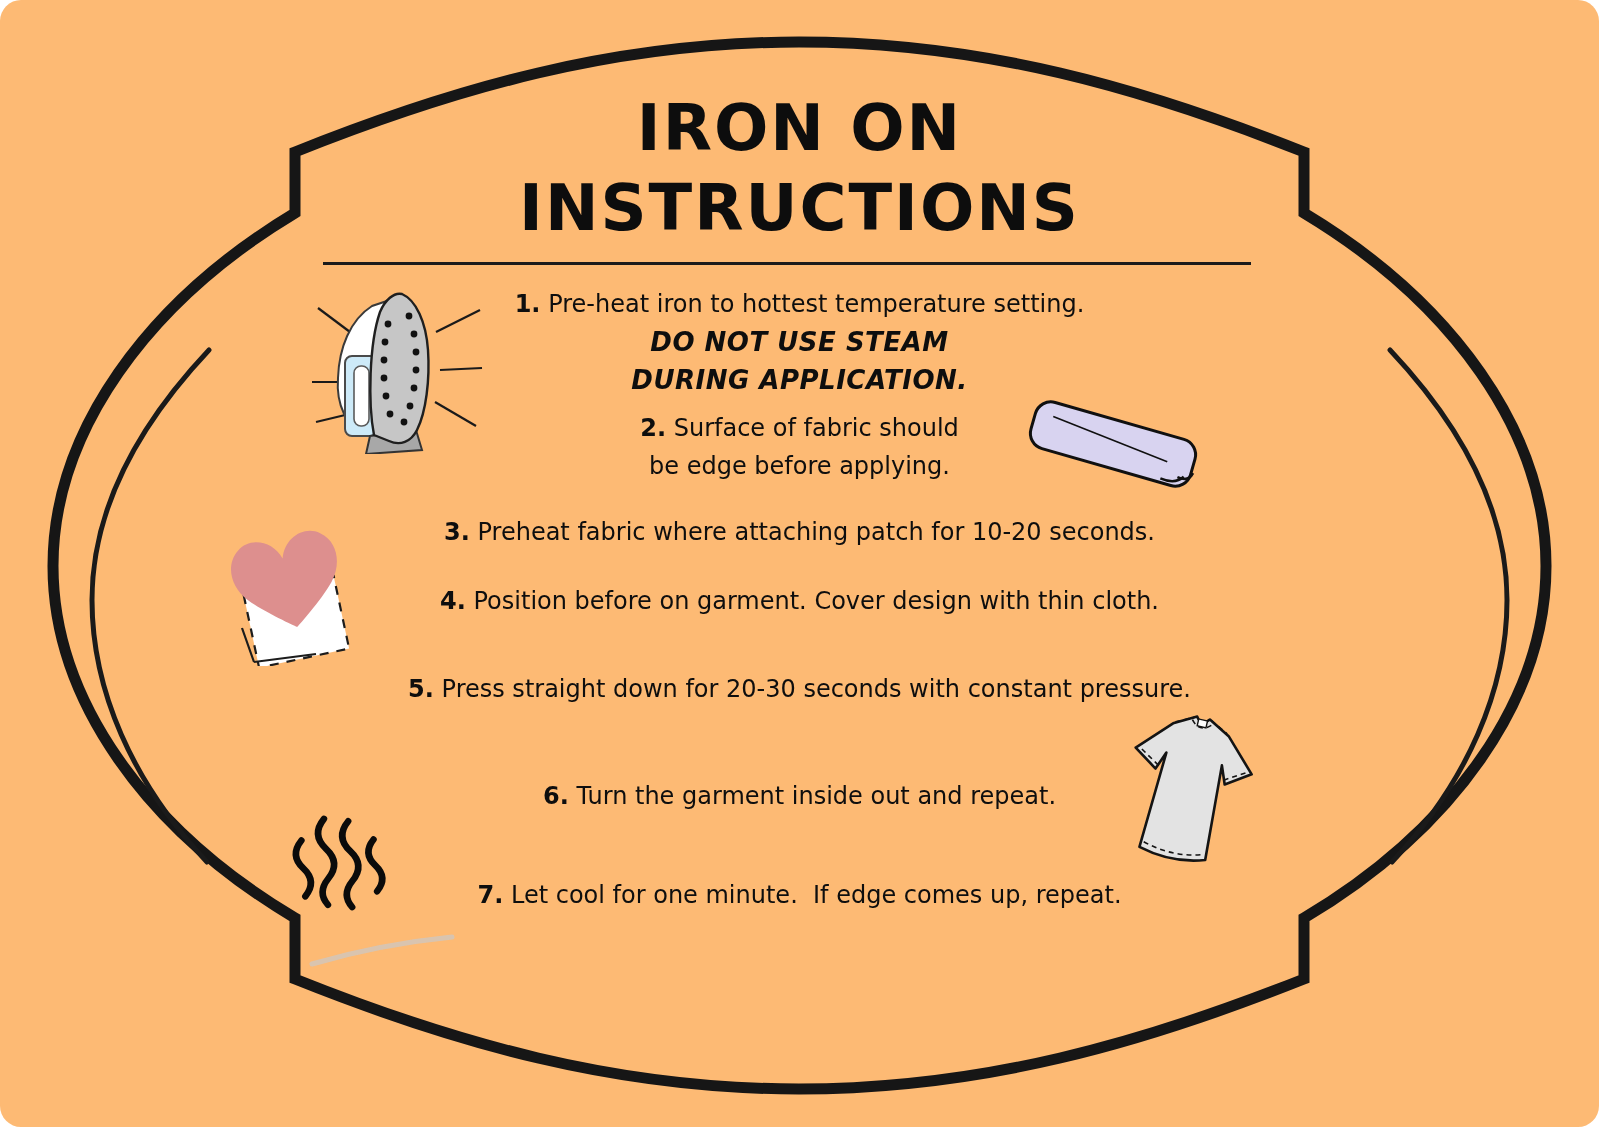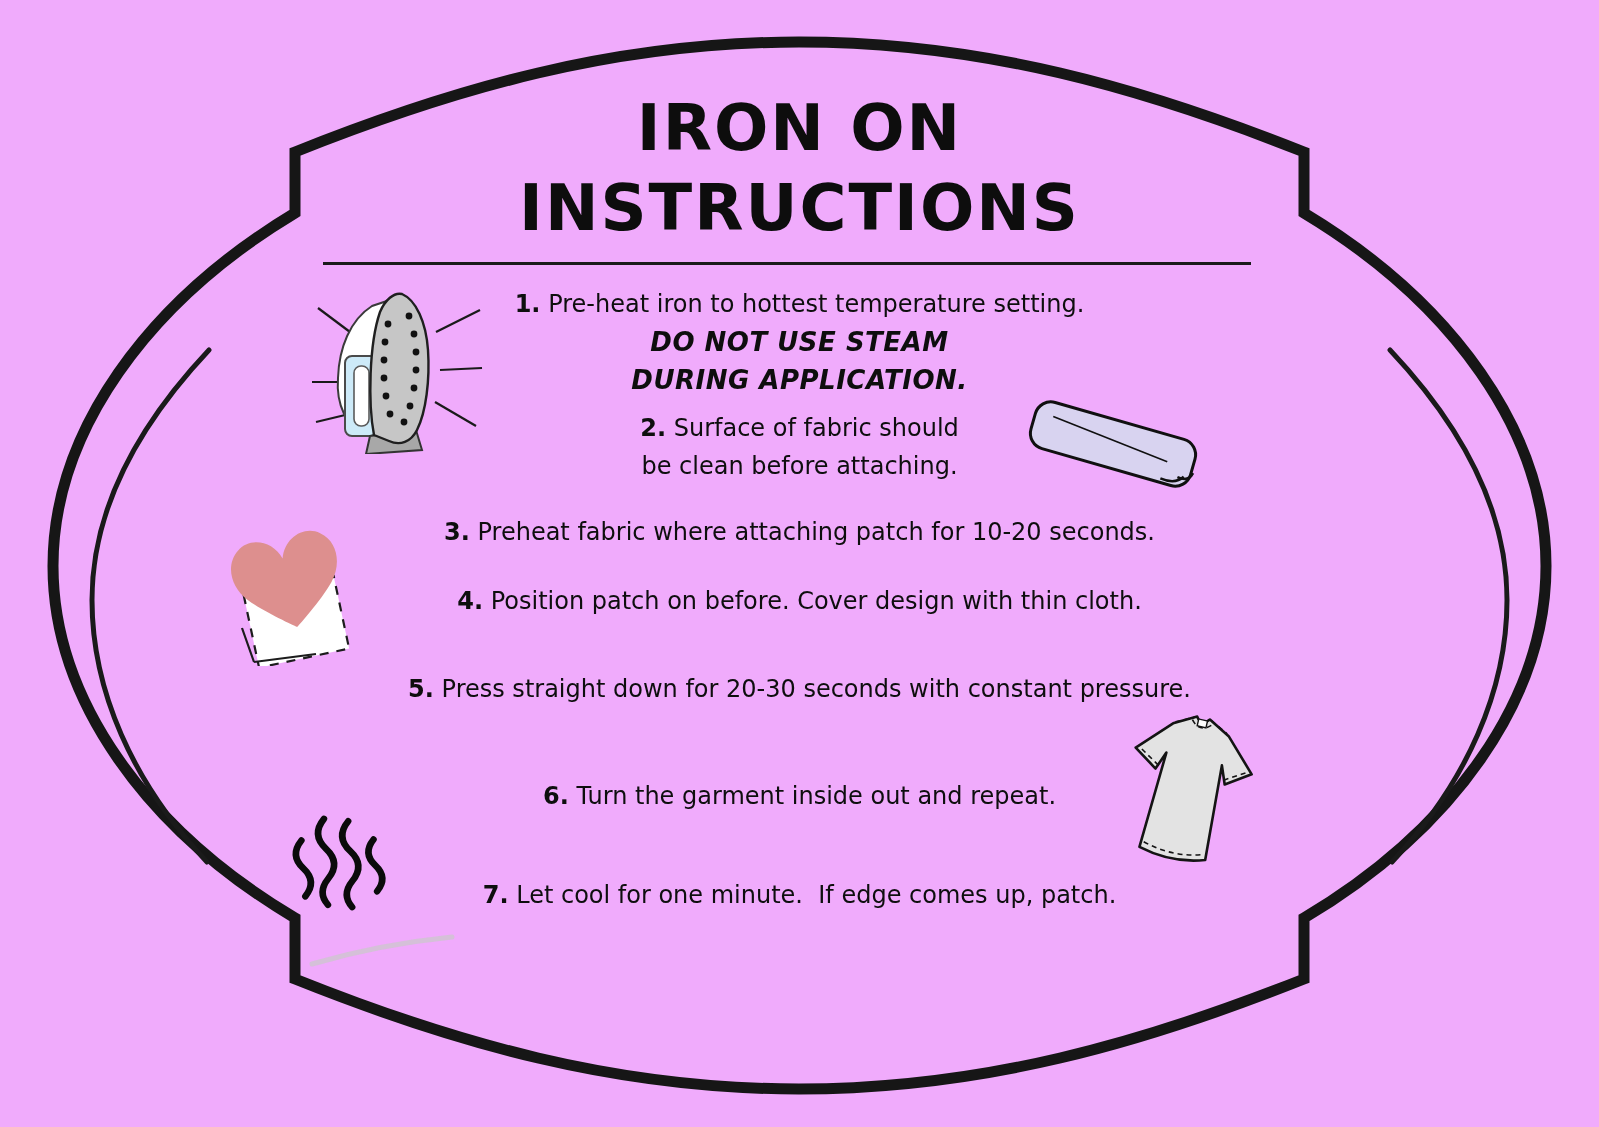--- a/index.html
+++ b/index.html
@@ -1,18 +1,18 @@
 <!DOCTYPE html>
 <html><head>
 <meta charset="utf-8">
 <style>
   html,body{margin:0;padding:0;background:#ffffff;}
   .canvas{
-    position:relative;width:1599px;height:1127px;background:#f0abfc;overflow:hidden;
-    font-family:"DejaVu Sans",sans-serif;color:#0e0e0e;
+    position:relative;width:1599px;height:1127px;background:#fdba74;overflow:hidden;
+    font-family:"DejaVu Sans",sans-serif;color:#0e0e0e;border-radius:21px;
   }
   .frame-svg{position:absolute;left:0;top:0;}
   .title{
     position:absolute;left:0;width:100%;top:88px;text-align:center;
     font-size:64px;font-weight:bold;letter-spacing:2px;line-height:80px;color:#0d0d0d;
   }
   .divider{position:absolute;left:323px;top:262px;width:928px;height:3px;background:#1b1b1b;}
   .line{
     position:absolute;left:0;width:100%;text-align:center;
     font-size:24px;line-height:36px;white-space:pre-wrap;color:#0e0e0e;
@@ -50,31 +50,31 @@
     <div>IRON ON</div>
     <div>INSTRUCTIONS</div>
   </div>
   <div class="divider"></div>
 
   <div class="line" style="top:286px"><span class="num">1.</span><span>Pre-heat iron to hottest temperature setting.</span></div>
   <div class="line warn" style="top:324px">DO NOT USE STEAM</div>
   <div class="line warn" style="top:362px">DURING APPLICATION.</div>
 
   <div class="line" style="top:410px"><span class="num">2.</span><span>Surface of fabric should</span></div>
-  <div class="line" style="top:448px">be clean before attaching.</div>
+  <div class="line" style="top:448px">be edge before applying.</div>
 
   <div class="line" style="top:514px"><span class="num">3.</span><span>Preheat fabric where attaching patch for 10-20 seconds.</span></div>
 
-  <div class="line" style="top:583px"><span class="num">4.</span><span>Position patch on before. </span><span class="b">Cover design with thin cloth.</span></div>
+  <div class="line" style="top:583px"><span class="num">4.</span><span>Position before on garment. </span><span class="b">Cover design with thin cloth.</span></div>
 
   <div class="line" style="top:671px"><span class="num">5.</span><span>Press straight down for 20-30 seconds with constant pressure.</span></div>
 
   <div class="line" style="top:778px"><span class="num">6.</span><span>Turn the garment inside out and repeat.</span></div>
 
-  <div class="line" style="top:877px"><span class="num">7.</span><span>Let cool for one minute.  If edge comes up, </span><span class="b">patch</span><span>.</span></div>
+  <div class="line" style="top:877px"><span class="num">7.</span><span>Let cool for one minute.  If edge comes up, </span><span class="b">repeat</span><span>.</span></div>
 
   <svg class="icon" style="left:308px;top:286px" width="175" height="168" viewBox="0 0 175 168">
     <g stroke="#1a1a1a" stroke-width="2.2">
       <line x1="10" y1="22" x2="66" y2="64"></line>
       <line x1="4" y1="96" x2="56" y2="96"></line>
       <line x1="8" y1="136" x2="58" y2="124"></line>
       <line x1="128" y1="46" x2="172" y2="24"></line>
       <line x1="132" y1="84" x2="174" y2="82"></line>
       <line x1="127" y1="116" x2="168" y2="140"></line>
     </g>

